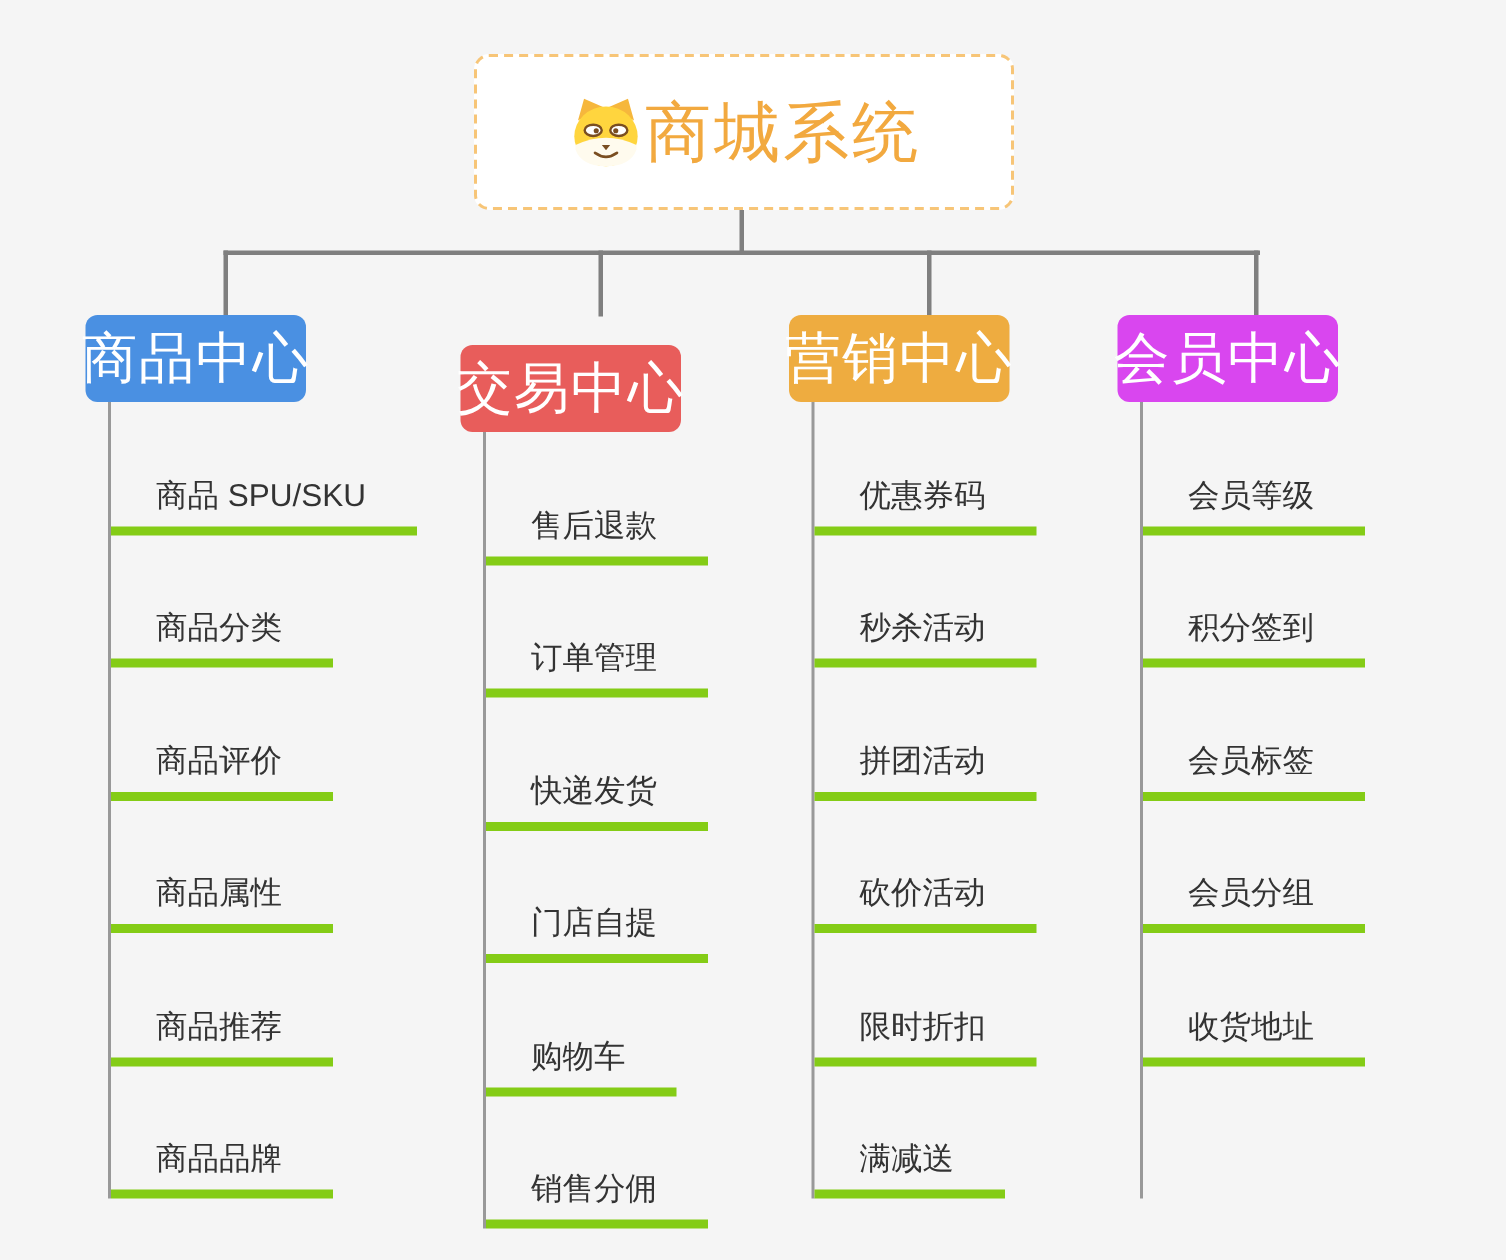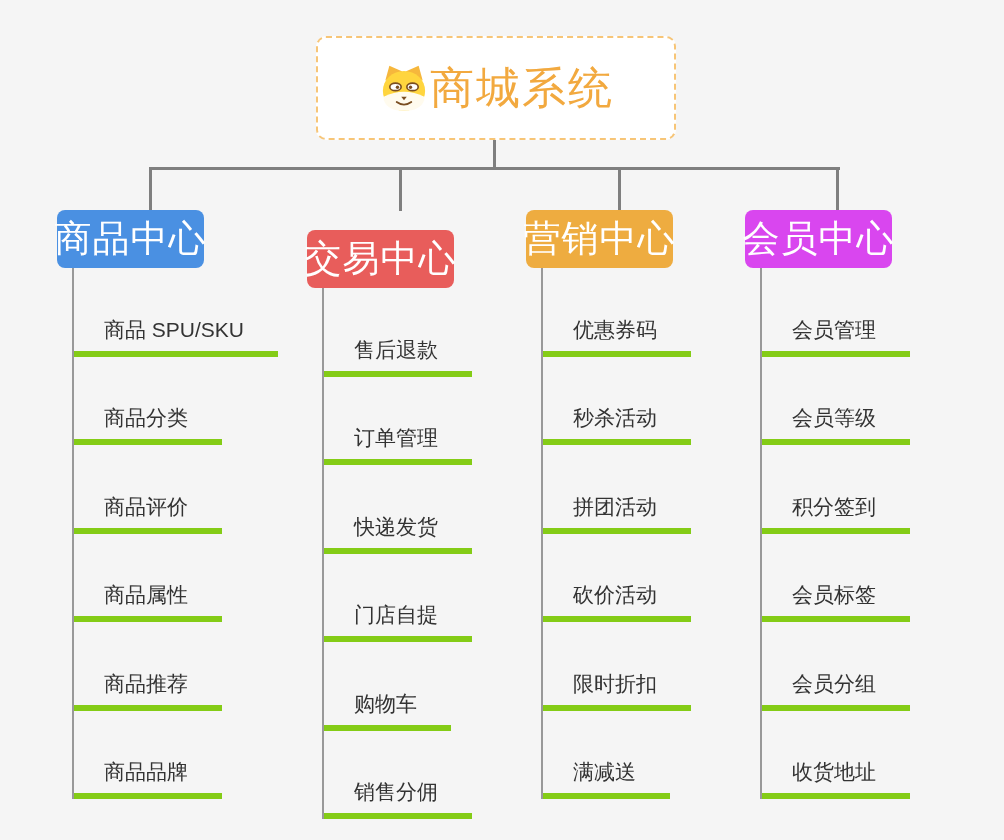--- a/index.html
+++ b/index.html
@@ -157,23 +157,20 @@
       <li class="leaf">
           <span class="leaf-label">满减送</span>
         </li>
     </ul>
   </div>
 
   <div class="branch branch-c4">
     <div class="branch-header hdr-green">会员中心</div>
     <ul class="leaves">
       <li class="leaf">
-          <span class="leaf-label">会员管理</span>
-        </li>
-      <li class="leaf">
           <span class="leaf-label">会员等级</span>
         </li>
       <li class="leaf">
           <span class="leaf-label">积分签到</span>
         </li>
       <li class="leaf">
           <span class="leaf-label">会员标签</span>
         </li>
       <li class="leaf">
           <span class="leaf-label">会员分组</span>

